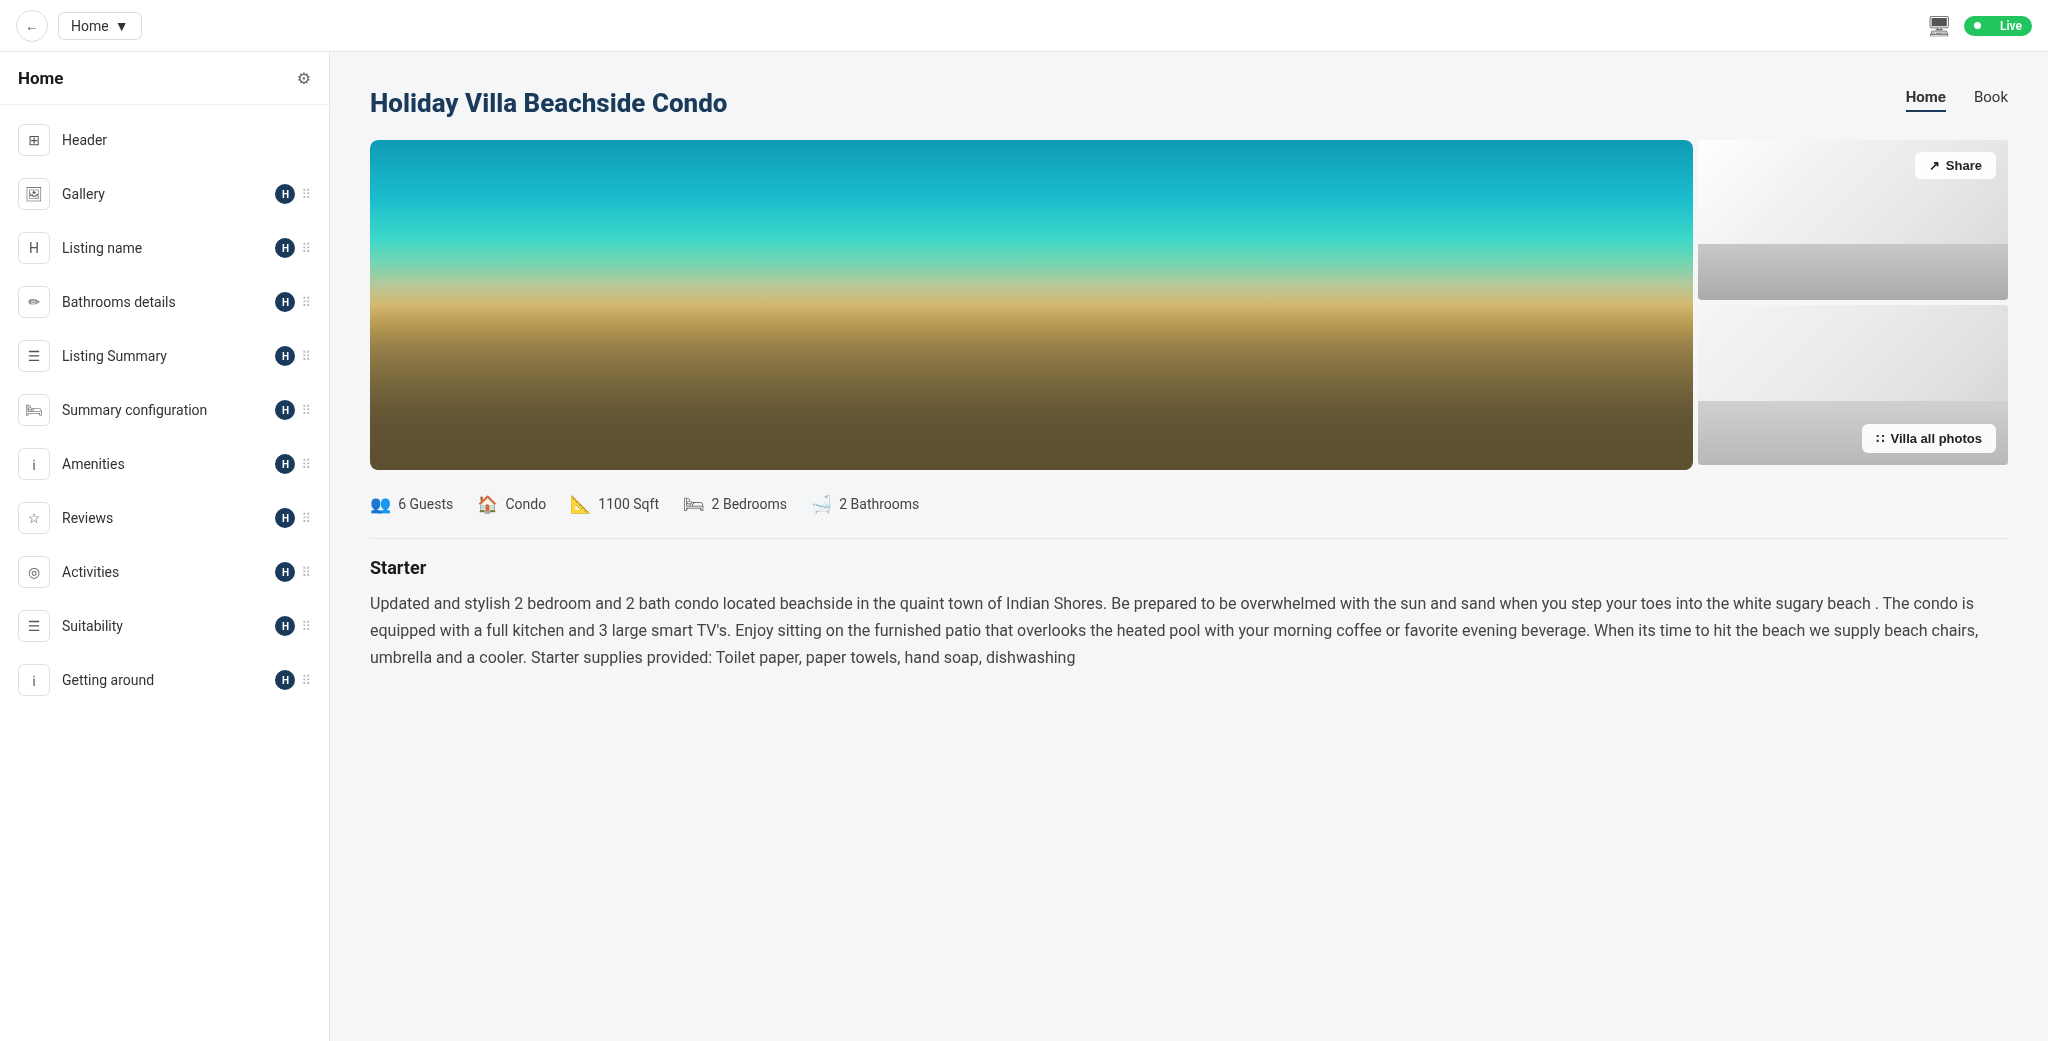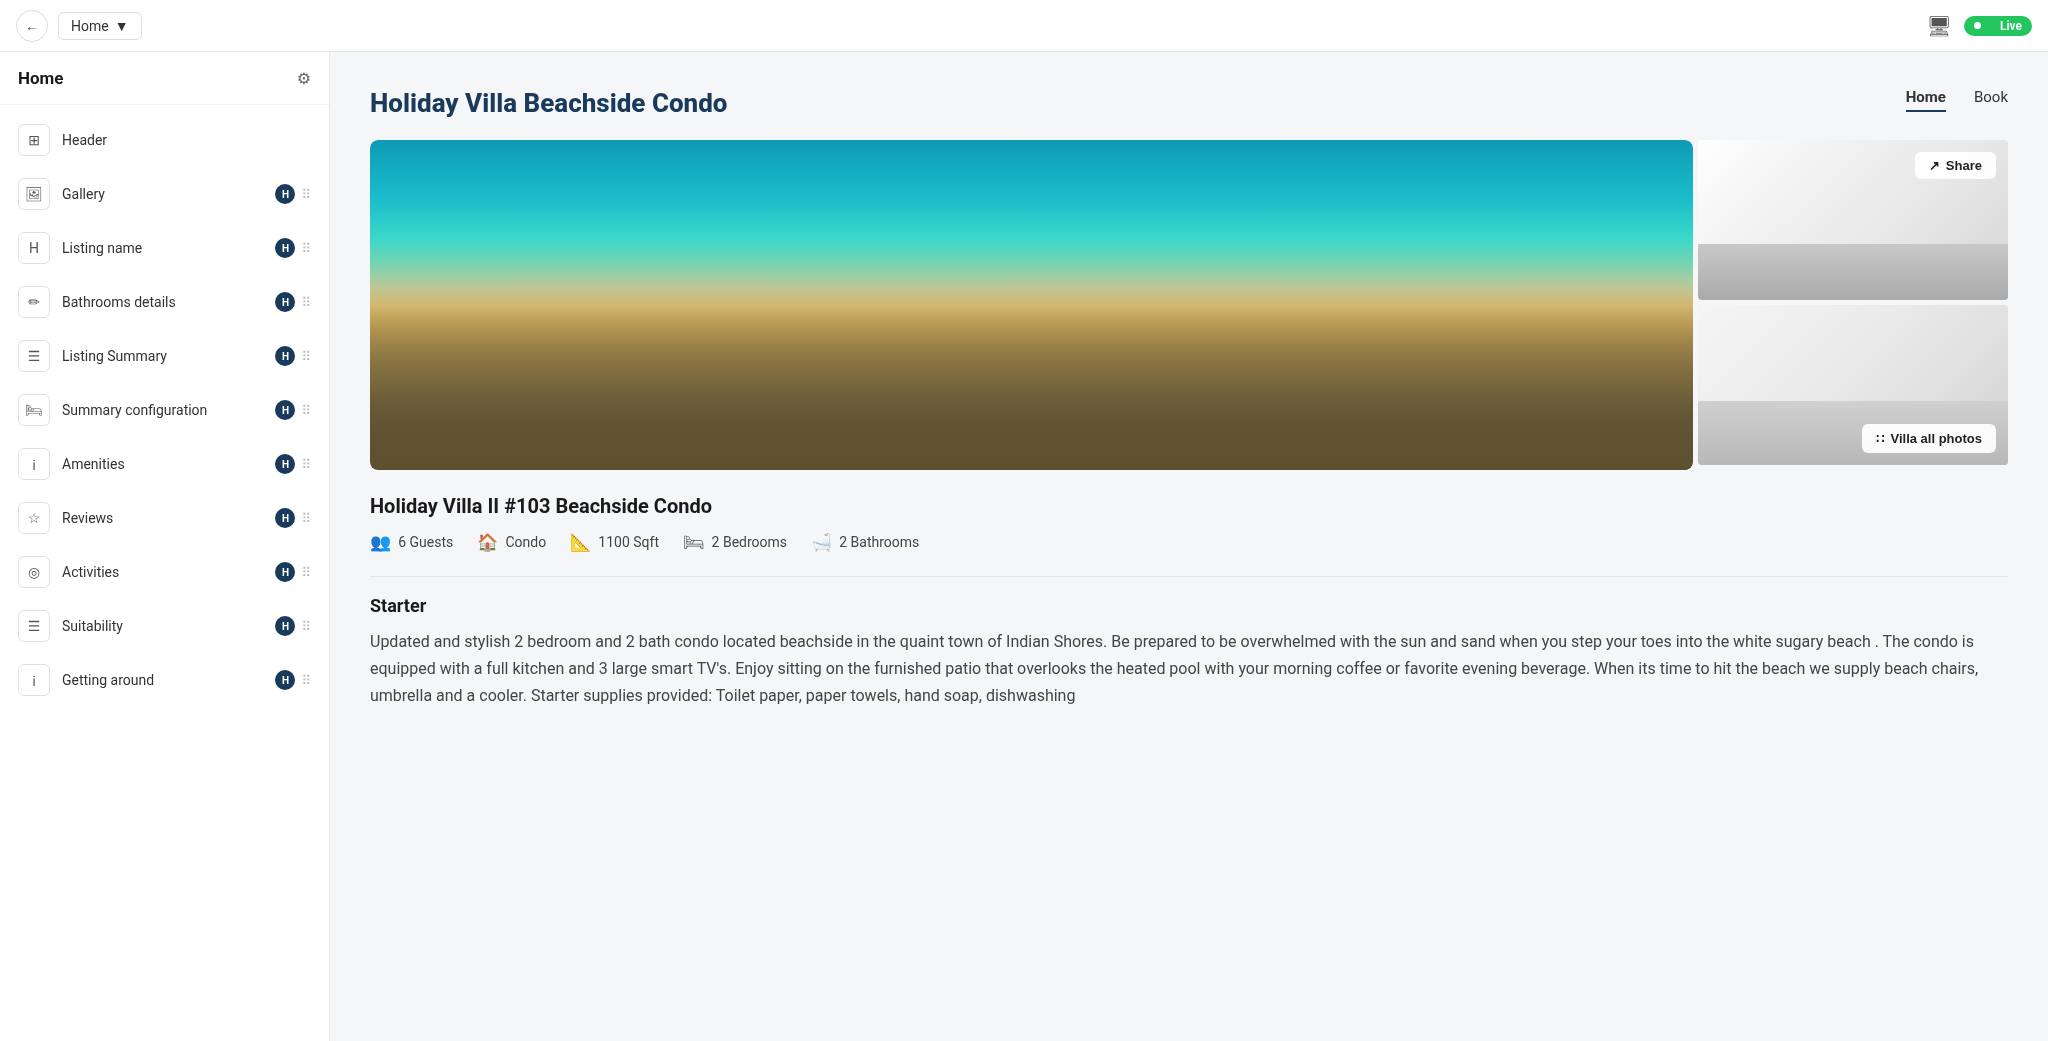--- a/index.html
+++ b/index.html
@@ -275,21 +275,20 @@
         <div class="gallery-side-bottom">
           <div class="fake-kitchen-bottom"></div>
           <button class="show-all-btn">
             <span>∷</span>
             <span>Villa all photos</span>
           </button>
         </div>
       </div>
     </div>
 
-    <div class="listing-name">Holiday Villa II #103 Beachside Condo</div>
 
     <div class="listing-stats" id="stats-container">
         <div class="stat-item">
           <span class="stat-icon">👥</span>
           <span>6 Guests</span>
         </div>
         <div class="stat-item">
           <span class="stat-icon">🏠</span>
           <span>Condo</span>
         </div>

